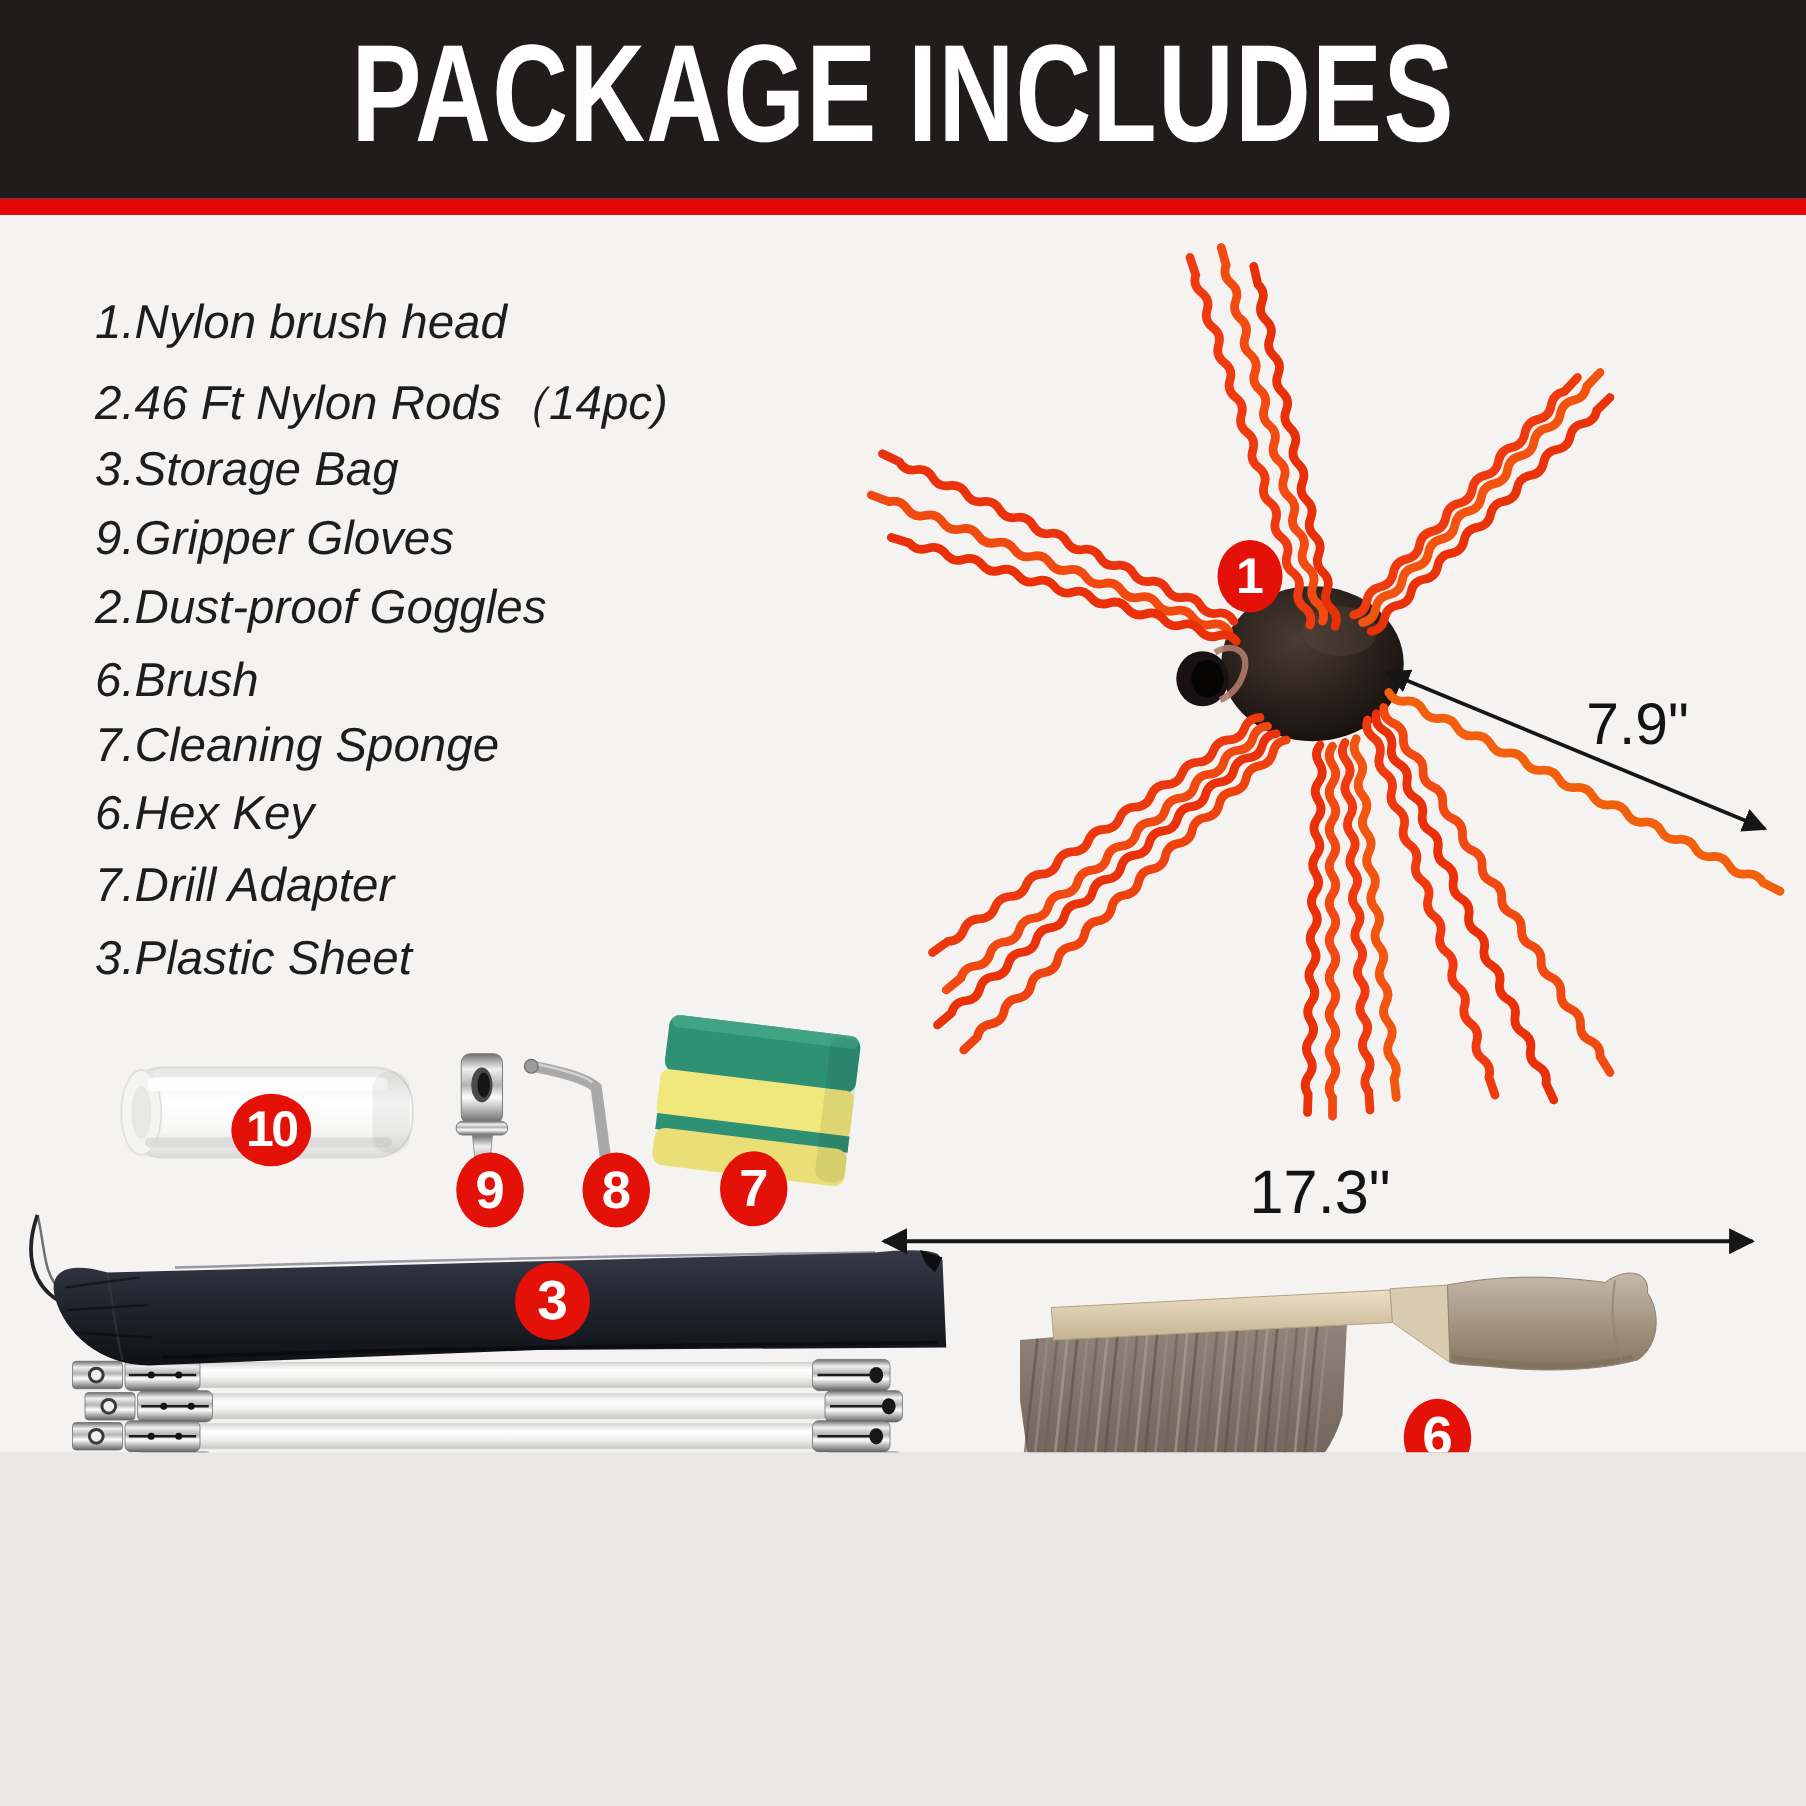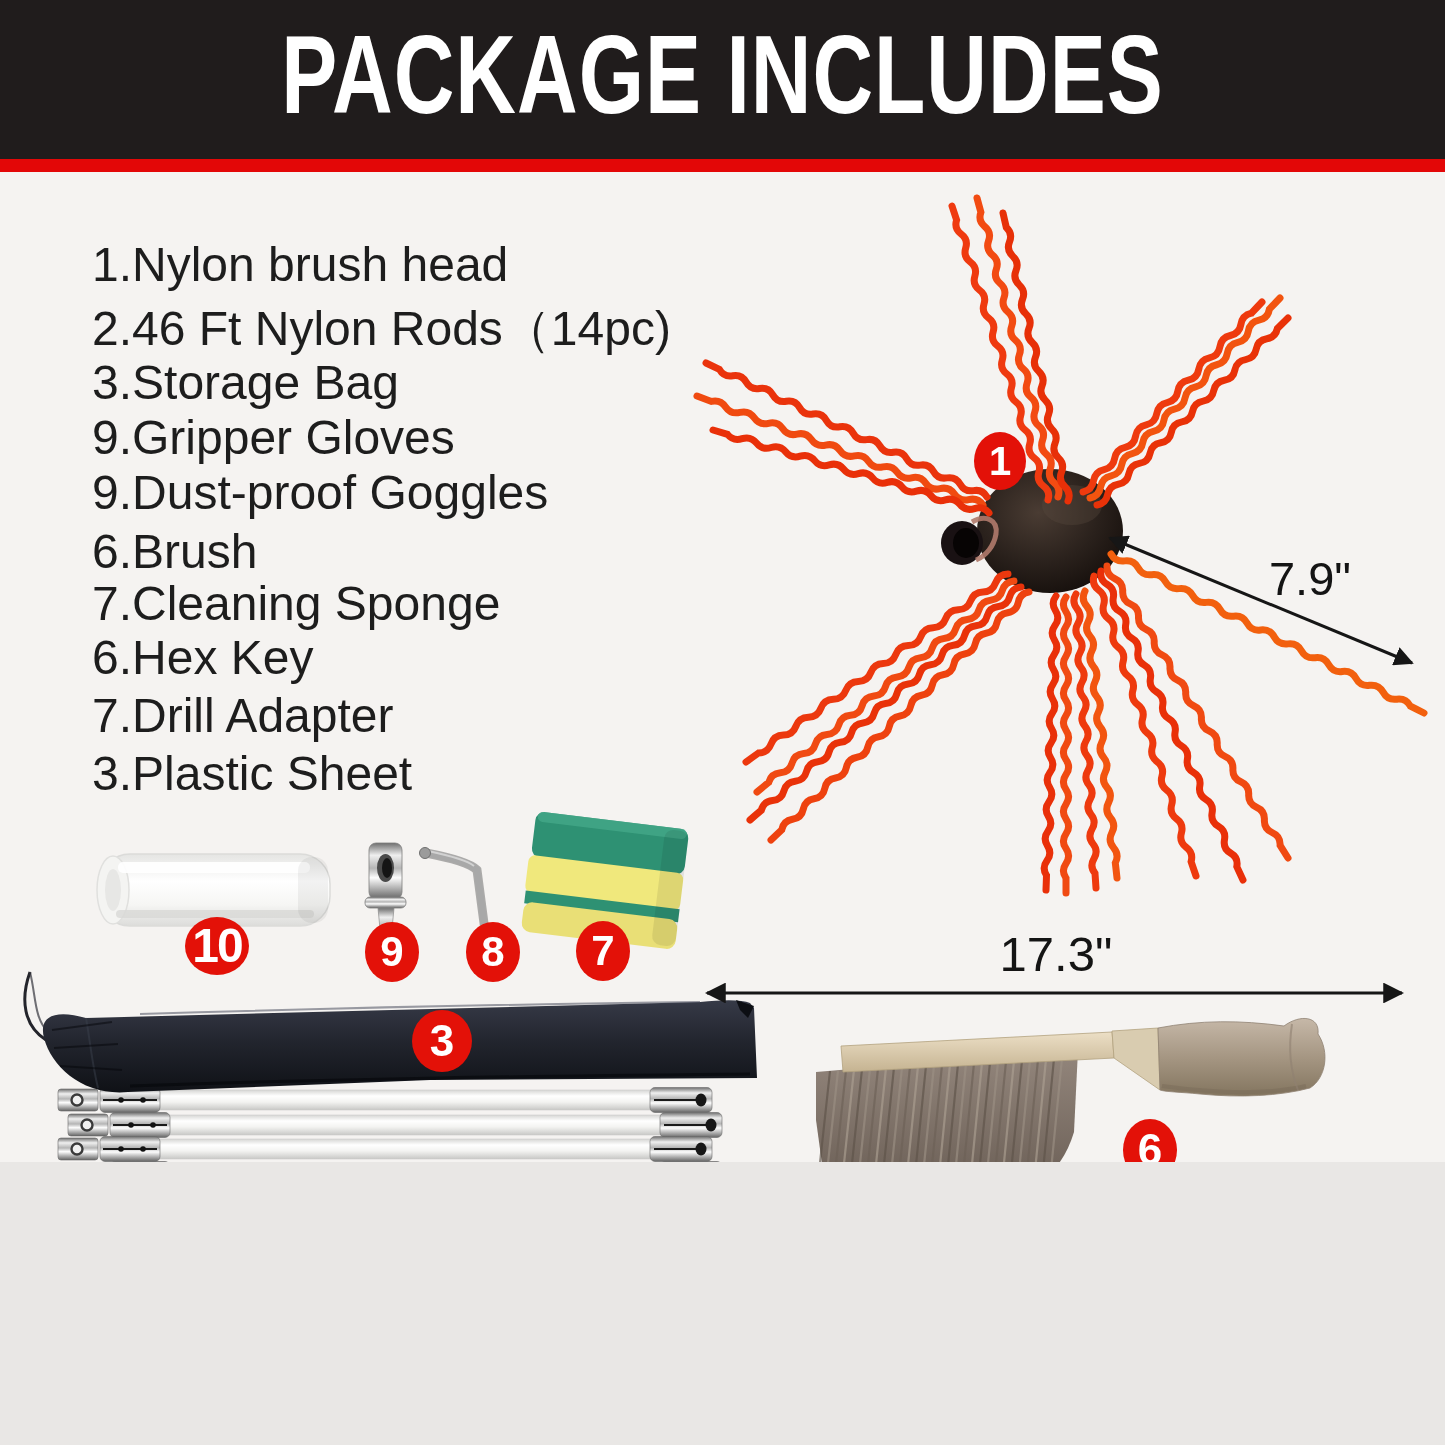--- a/index.html
+++ b/index.html
@@ -5,21 +5,21 @@
   html,body{margin:0;padding:0;background:#e9e7e5;}
   .canvas{position:relative;width:1445px;height:1162px;background:#f5f3f1;overflow:hidden;
           font-family:"Liberation Sans",sans-serif;}
   
   .banner{position:absolute;left:0;top:0;width:100%;height:159px;background:#201c1c;
           display:flex;align-items:center;justify-content:center;z-index:2;}
   .banner-title{color:#ffffff;font-weight:700;font-size:84px;letter-spacing:1px;
           transform:scaleY(1.32);white-space:nowrap;margin-top:-8px;}
   .stripe{position:absolute;left:0;top:159px;width:100%;height:13px;background:#e30707;z-index:2;}
   
-  .list-item{position:absolute;left:92px;font-size:48px;color:#1d1d1d;white-space:pre;z-index:3;}
+  .list-item{position:absolute;left:76px;font-size:38px;color:#1d1d1d;white-space:pre;z-index:3;font-style:italic;}
   
   .badge{position:absolute;background:#e31108;border-radius:50%;color:#fff;font-weight:700;
          display:flex;align-items:center;justify-content:center;z-index:4;line-height:1;}
   
   .measure{position:absolute;color:#141414;text-align:center;z-index:4;white-space:nowrap;}
   .svg-art{position:absolute;left:0;top:0;z-index:1;}
 </style>
 </head>
 <body>
 
@@ -28,21 +28,21 @@
   <div class="banner">
     <span class="banner-title">PACKAGE INCLUDES</span>
   </div>
   <div class="stripe"></div>
 
   <div>
     <div class="list-item" style="top:237px">1.Nylon brush head</div>
     <div class="list-item" style="top:297px">2.46 Ft Nylon Rods（14pc)</div>
     <div class="list-item" style="top:355px">3.Storage Bag</div>
     <div class="list-item" style="top:410px">9.Gripper Gloves</div>
-    <div class="list-item" style="top:465px">9.Dust-proof Goggles</div>
+    <div class="list-item" style="top:465px">2.Dust-proof Goggles</div>
     <div class="list-item" style="top:524px">6.Brush</div>
     <div class="list-item" style="top:576px">7.Cleaning Sponge</div>
     <div class="list-item" style="top:630px">6.Hex Key</div>
     <div class="list-item" style="top:688px">7.Drill Adapter</div>
     <div class="list-item" style="top:746px">3.Plastic Sheet</div>
   </div>
 
   <svg class="svg-art" width="1445" height="1445" viewBox="0 0 1445 1445">
     <defs>
       <linearGradient id="tg" x1="0" y1="0" x2="0" y2="1">
@@ -293,18 +293,18 @@
 
   <div class="badge" style="left:974px;top:432px;width:52px;height:58px;font-size:40px">1</div>
   <div class="badge" style="left:369px;top:1291px;width:56px;height:62px;font-size:44px">2</div>
   <div class="badge" style="left:412px;top:1010px;width:60px;height:62px;font-size:44px">3</div>
   <div class="badge" style="left:883px;top:1338px;width:56px;height:64px;font-size:44px">4</div>
   <div class="badge" style="left:1241px;top:1336px;width:56px;height:64px;font-size:44px">5</div>
   <div class="badge" style="left:1123px;top:1119px;width:54px;height:62px;font-size:44px">6</div>
   <div class="badge" style="left:576px;top:921px;width:54px;height:60px;font-size:42px">7</div>
   <div class="badge" style="left:466px;top:922px;width:54px;height:60px;font-size:42px">8</div>
   <div class="badge" style="left:365px;top:922px;width:54px;height:60px;font-size:42px">9</div>
-  <div class="badge" style="left:185px;top:917px;width:64px;height:58px;font-size:48px;letter-spacing:-2px">10</div>
+  <div class="badge" style="left:185px;top:875px;width:64px;height:58px;font-size:40px;letter-spacing:-2px">10</div>
 
   <div class="measure" style="left:1230px;top:551px;width:160px;font-size:47px">7.9"</div>
   <div class="measure" style="left:956px;top:926px;width:200px;font-size:49px">17.3"</div>
 
 </div>
 
 </body></html>

